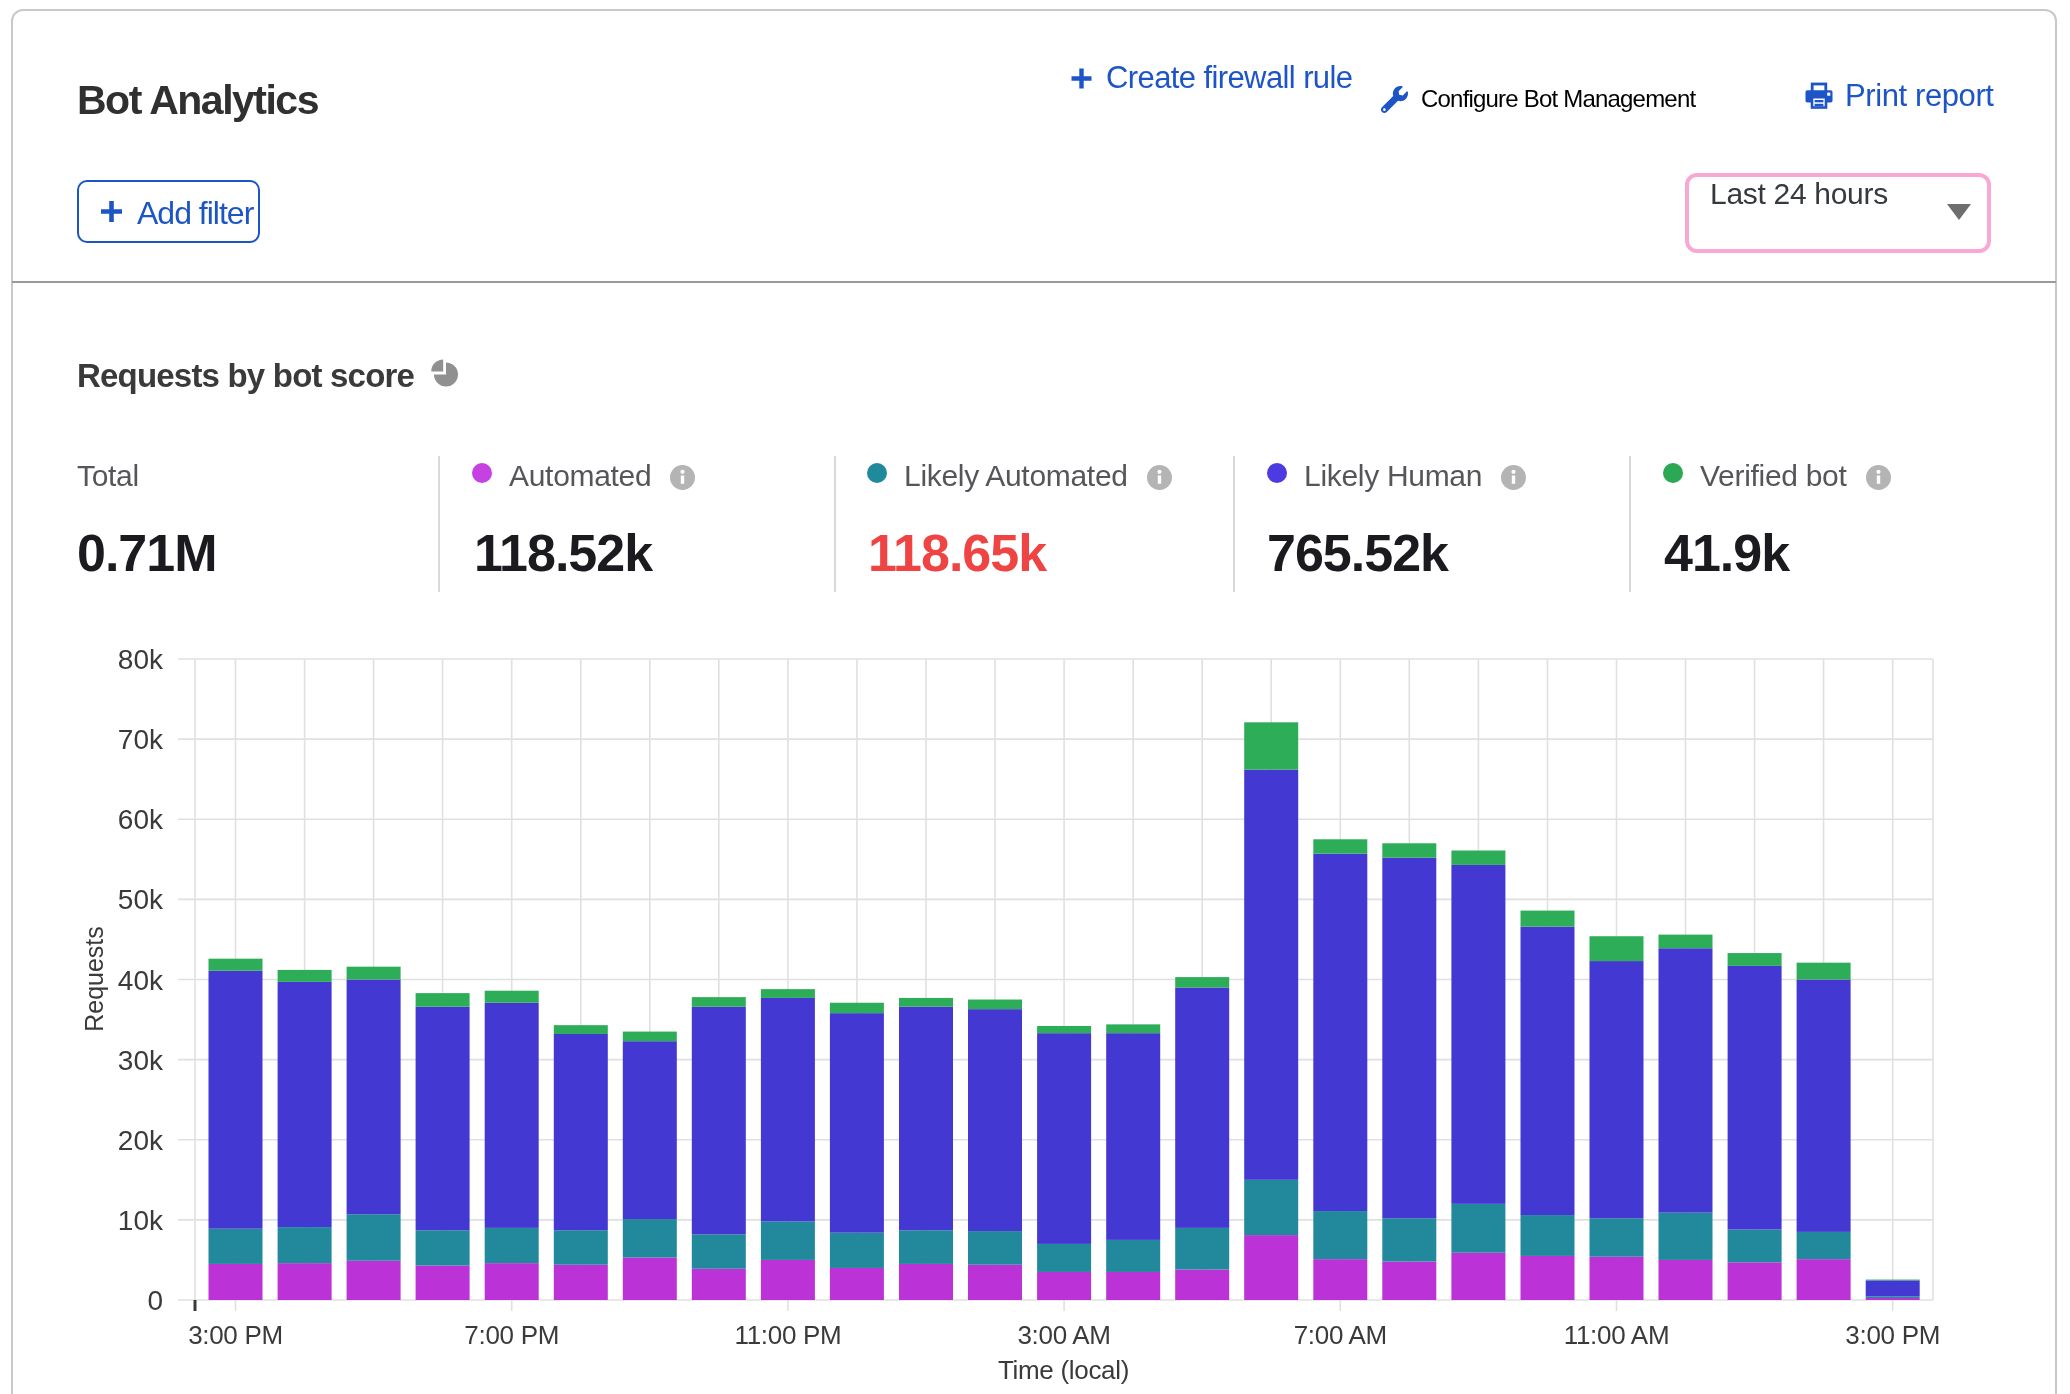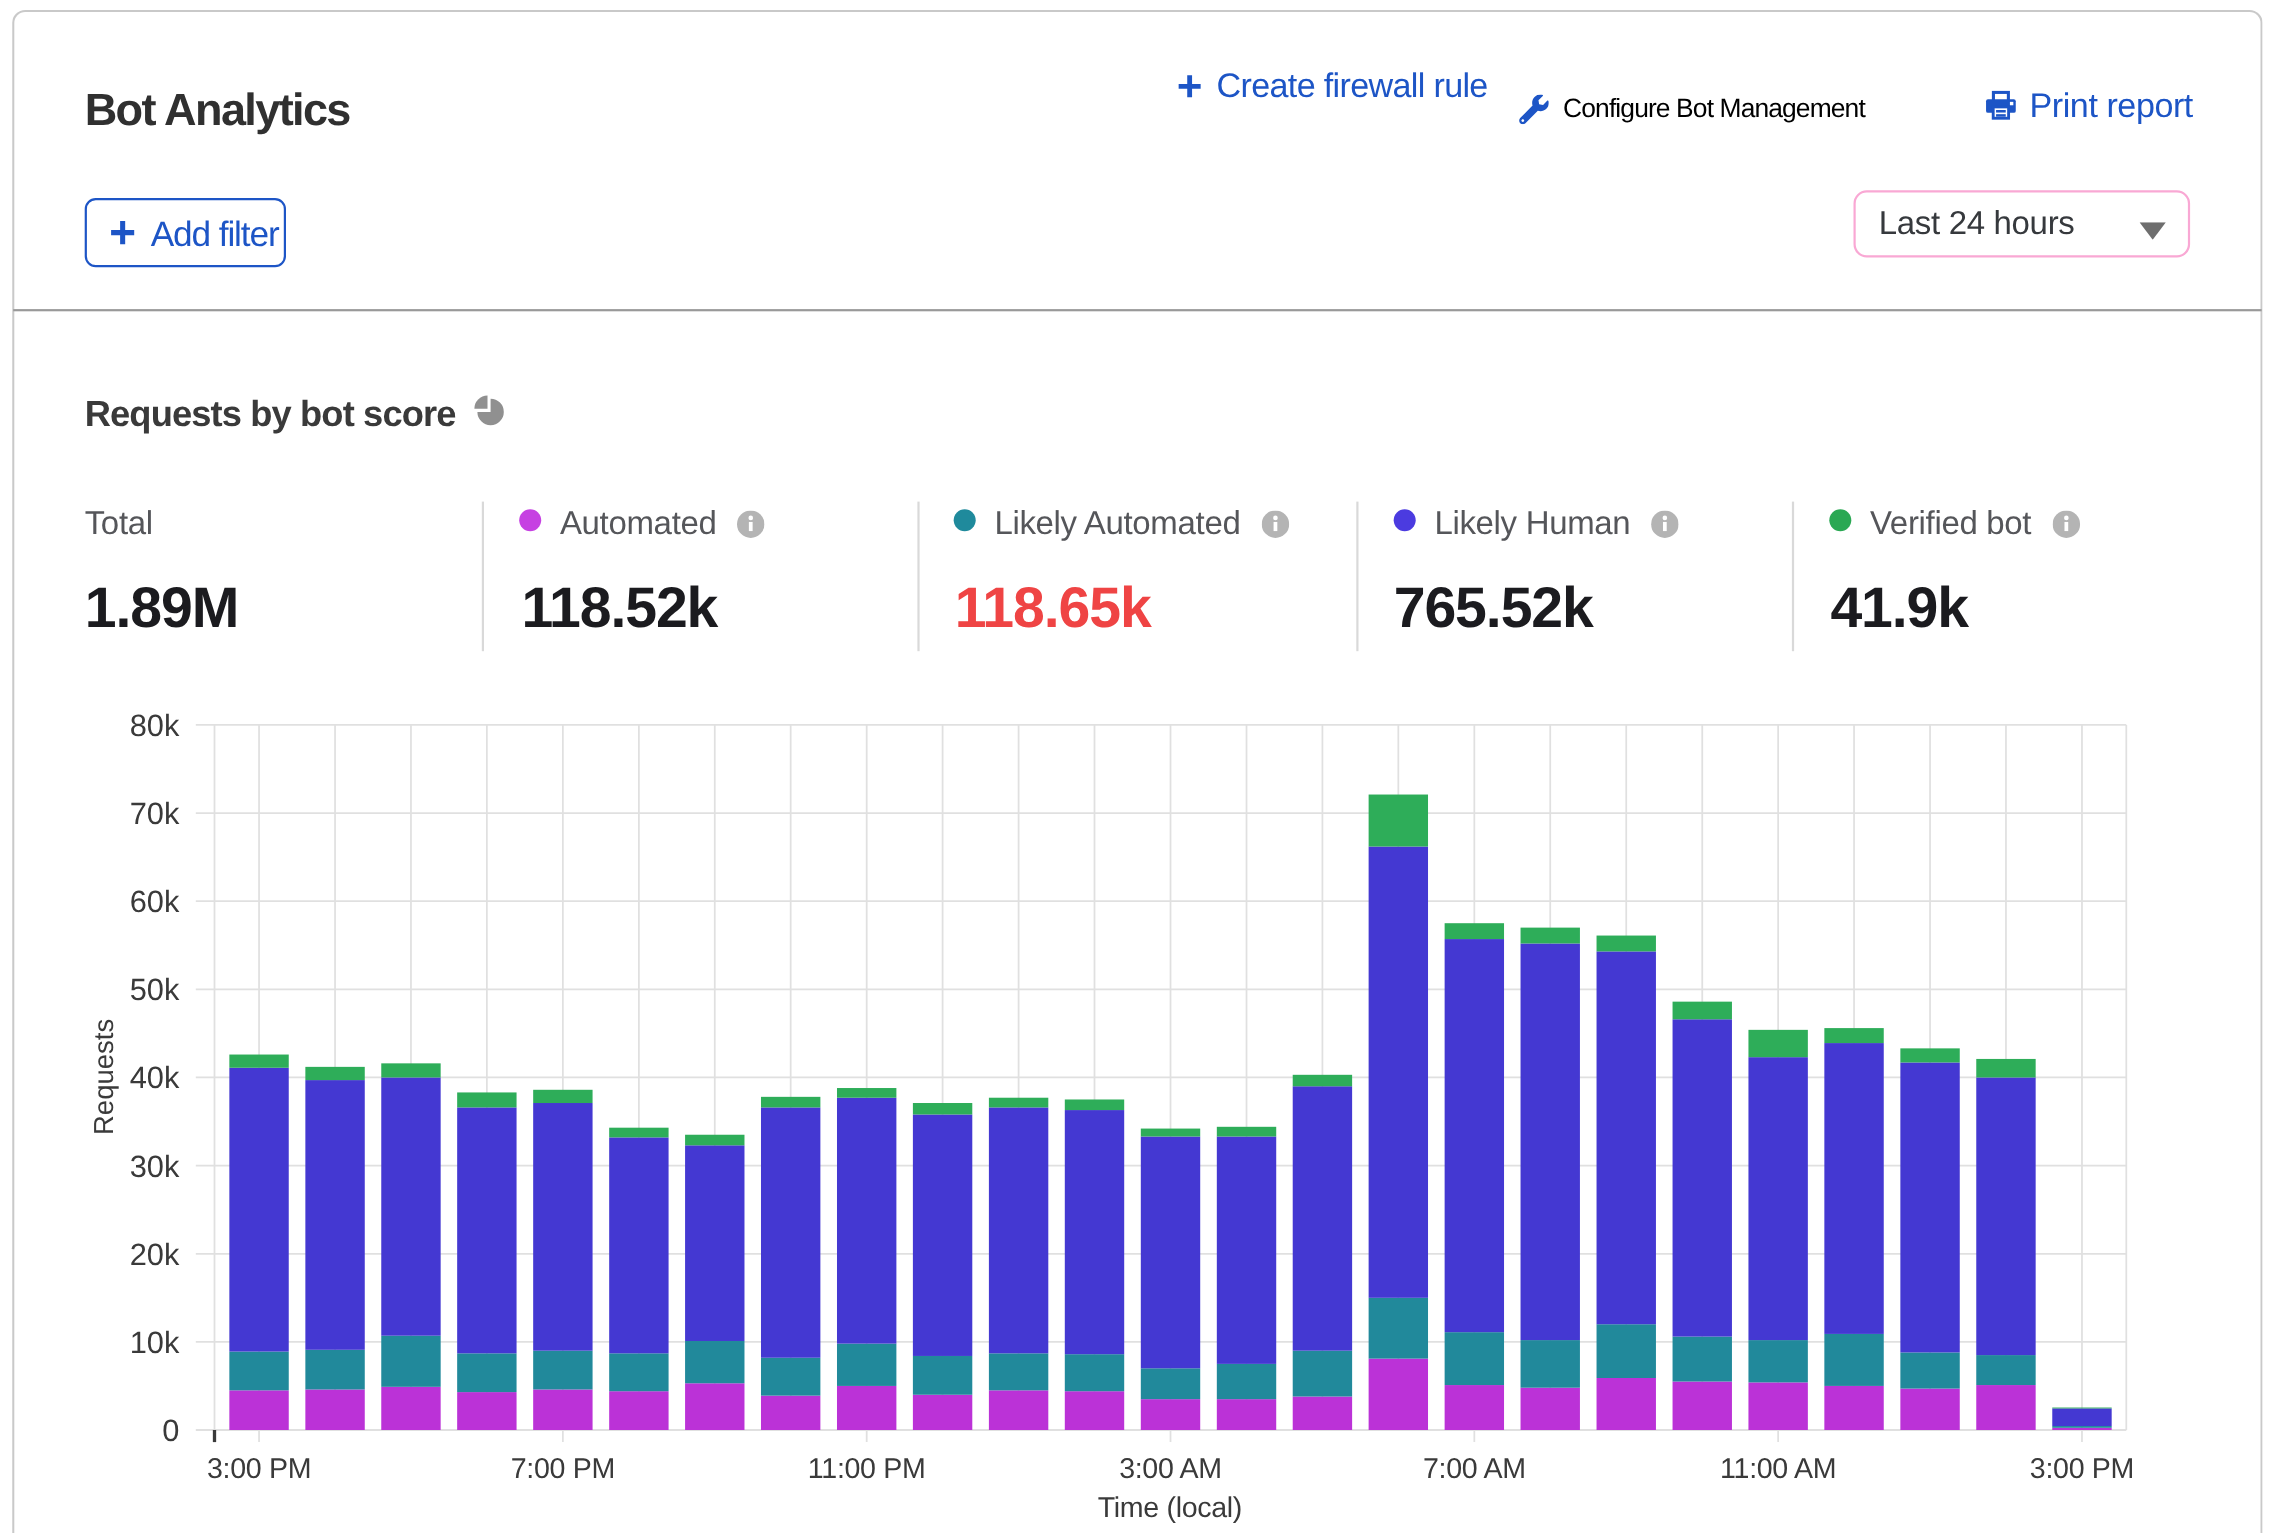--- a/index.html
+++ b/index.html
@@ -38,37 +38,37 @@
     <span>Print report</span>
 </div>
 
 <div class="abs" style="left:77px;top:180px;width:183px;height:63px;border:2px solid #1d55c6;border-radius:10px;display:flex;align-items:center">
   <svg width="23" height="23" viewBox="0 0 23 23" style="margin-left:21px">
       <path d="M11.5 1v21M1 11.5h21" stroke="#1d55c6" stroke-width="4.6"></path>
     </svg>
   <span style="margin-left:14px;margin-top:3px;font-size:32px;color:#1d55c6;letter-spacing:-1px">Add filter</span>
 </div>
 
-<div class="abs" style="left:1685px;top:173px;width:306px;height:61px;border:2px solid #f9a8d4;border-radius:12px;display:flex;align-items:center">
+<div class="abs" style="left:1685px;top:173px;width:306px;height:80px;border:4px solid #f9a8d4;border-radius:12px;display:flex;align-items:flex-start">
   <span style="margin-left:21px;font-size:30px;color:#36393d;letter-spacing:-0.3px">Last 24 hours</span>
   <svg width="24" height="16" viewBox="0 0 24 16" style="position:absolute;left:258px;top:27px">
       <path d="M0 0h24L12 16Z" fill="#6e6e6e"></path>
     </svg>
 </div>
 
 <div class="abs" style="left:77px;top:357px;font-size:33px;font-weight:bold;color:#3a3a3a;letter-spacing:-0.8px">Requests by bot score</div>
 <svg width="28" height="29" viewBox="0 0 28 29" style="position:absolute;left:431px;top:359px">
     <path d="M15 3.5 A12 12 0 1 1 3 15.5 L15 15.5 Z" fill="#909090"></path>
     <path d="M12.2 0.6 A12 12 0 0 0 0.2 12.6 L12.2 12.6 Z" fill="#909090"></path>
   </svg>
 
 <div style="position:absolute;left:77px;top:459px;height:28px">
     <div style="position:absolute;left:0;top:0;font-size:30px;color:#55565a;letter-spacing:-0.3px">Total</div>
   </div>
-<div style="position:absolute;left:77px;top:523px;font-size:52px;font-weight:bold;color:#1b1b1f;letter-spacing:-1px">1.89M</div>
+<div style="position:absolute;left:77px;top:523px;font-size:52px;font-weight:bold;color:#1b1b1f;letter-spacing:-1px">0.71M</div>
 <div style="position:absolute;left:472px;top:459px;height:28px">
     <div style="position:absolute;left:0;top:4px;width:20px;height:20px;border-radius:50%;background:#c641e2"></div>
     <div style="position:absolute;left:37px;top:0;font-size:30px;color:#55565a;letter-spacing:-0.3px;white-space:nowrap">Automated<span style="display:inline-block;width:19px"></span><svg style="vertical-align:-4px" width="25" height="25" viewBox="0 0 25 25">
         <circle cx="12.5" cy="12.5" r="12.5" fill="#b4b4b4"></circle>
         <rect x="10.8" y="10.5" width="3.4" height="8.3" fill="#fff"></rect>
         <circle cx="12.5" cy="6.8" r="2.1" fill="#fff"></circle>
       </svg></div>
   </div>
 <div style="position:absolute;left:474px;top:523px;font-size:52px;font-weight:bold;color:#1b1b1f;letter-spacing:-1px">118.52k</div>
 <div style="position:absolute;left:867px;top:459px;height:28px">

